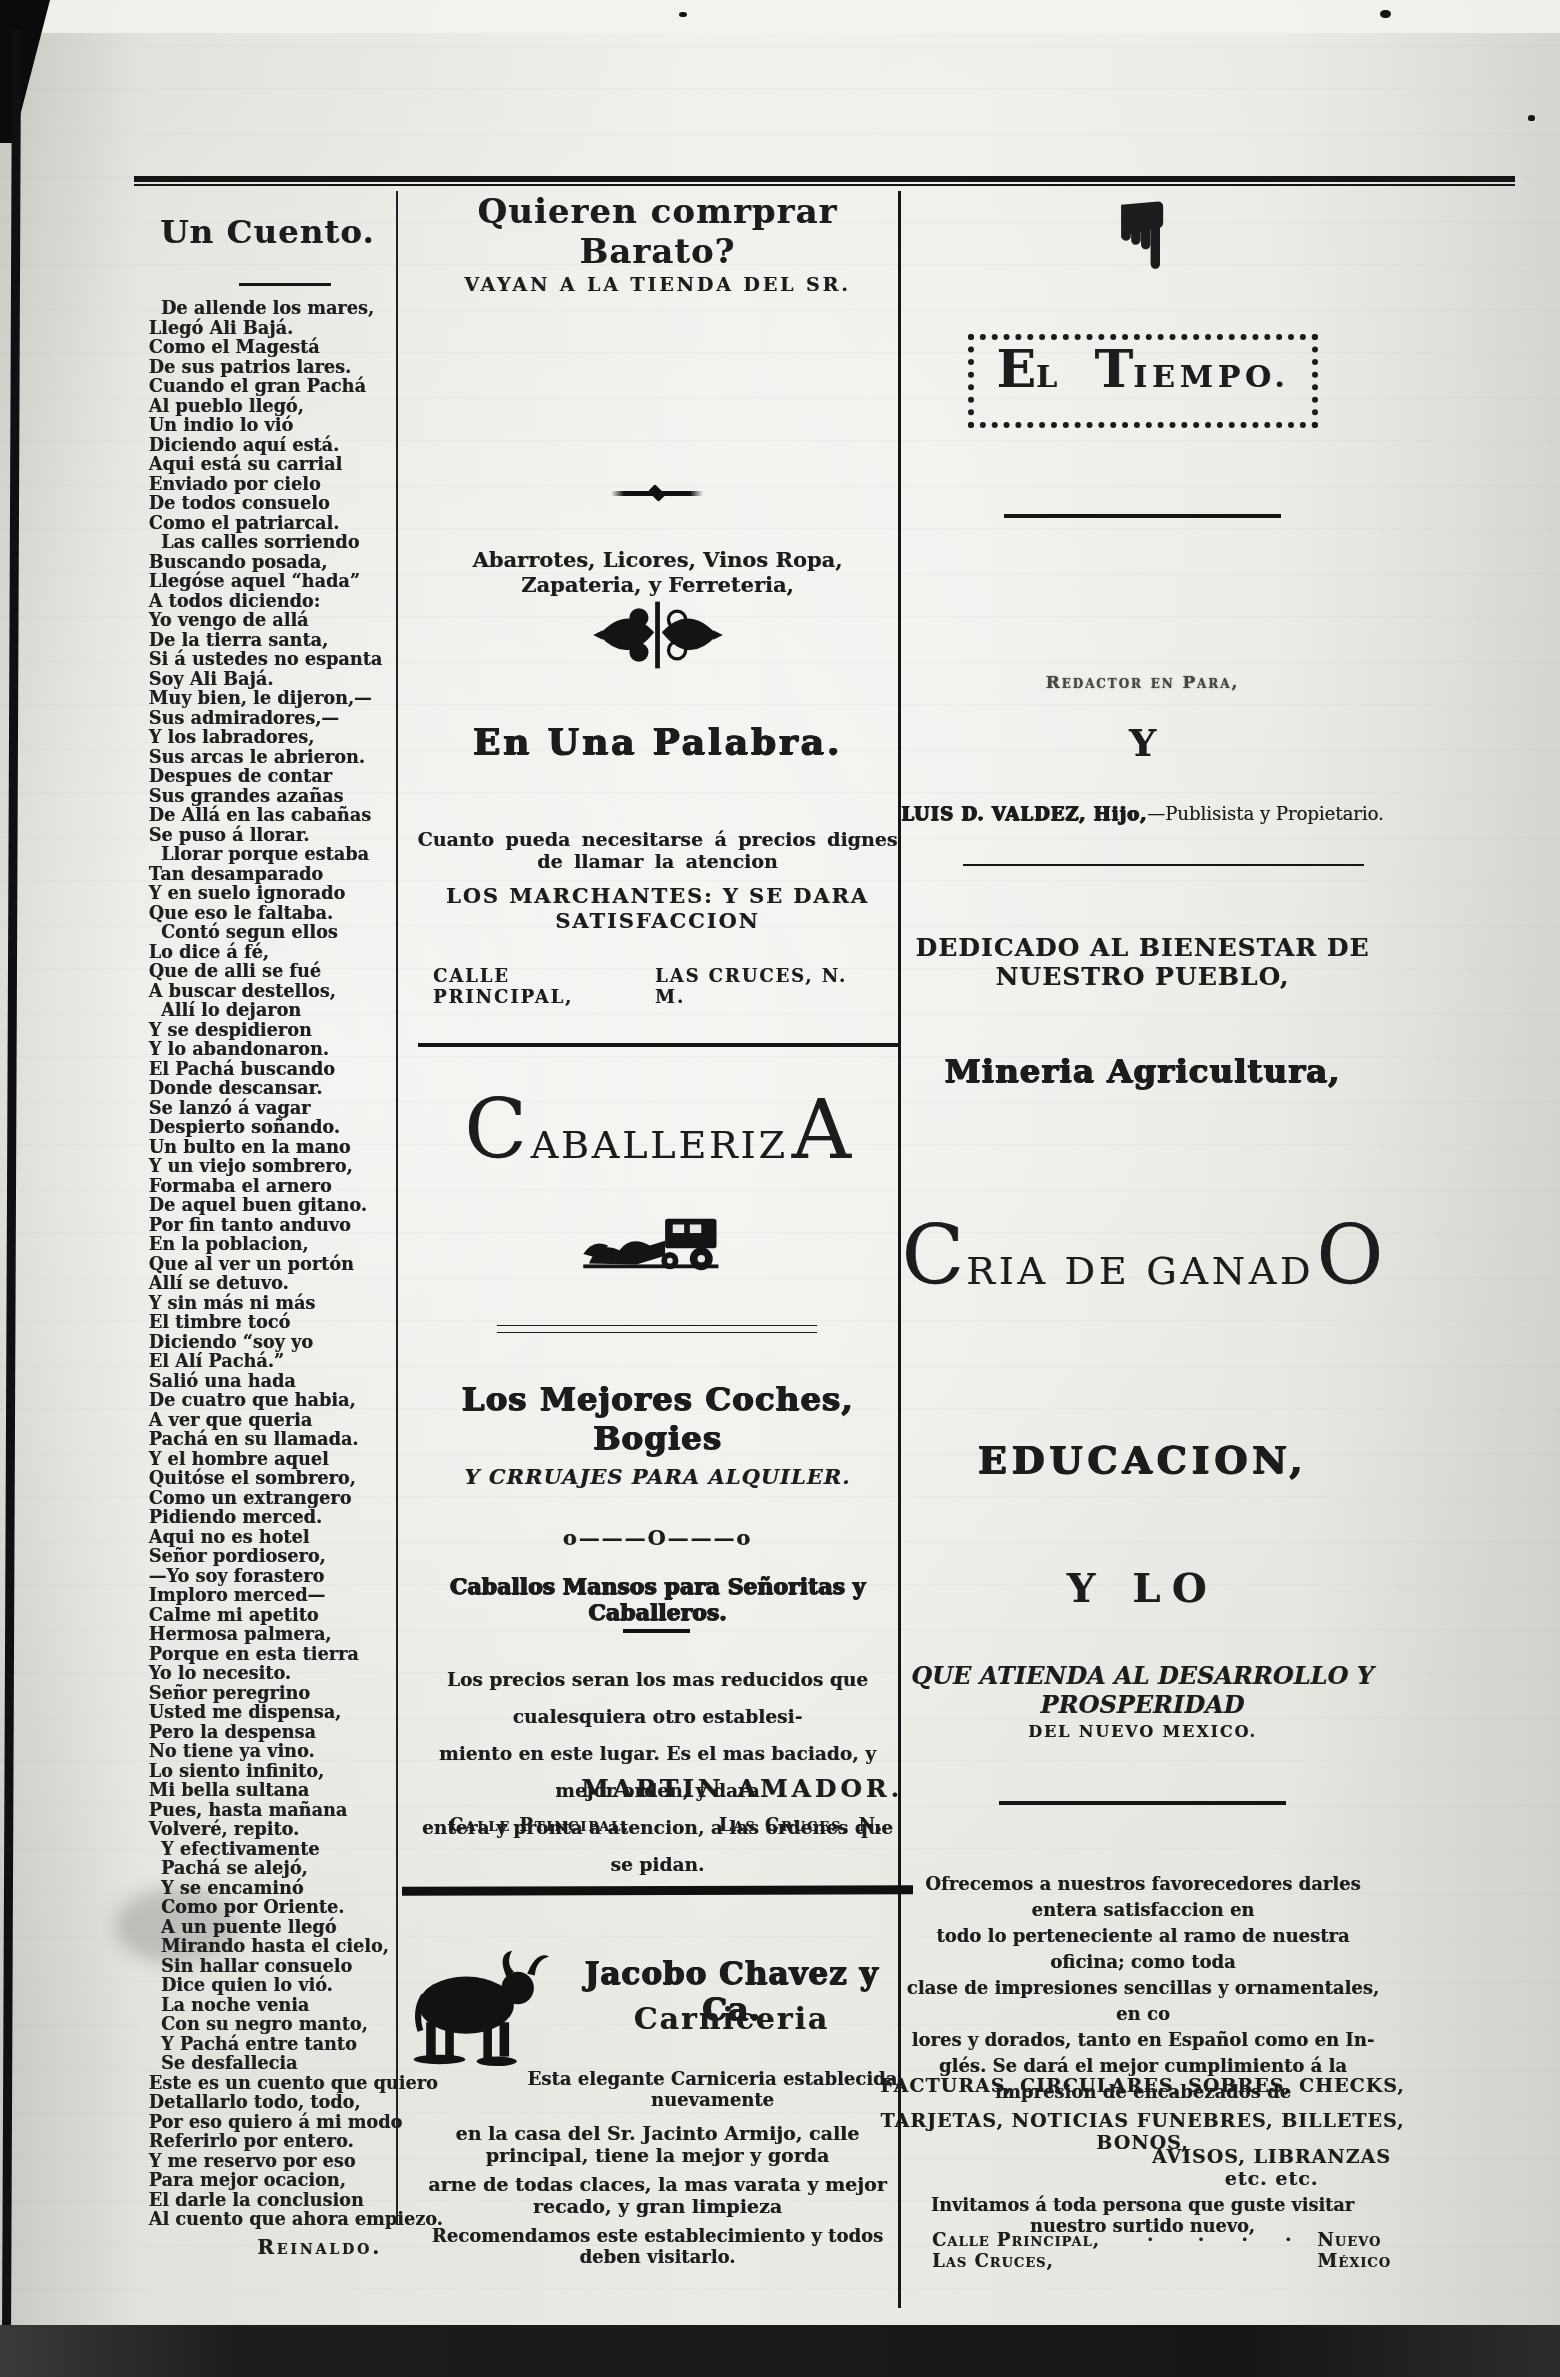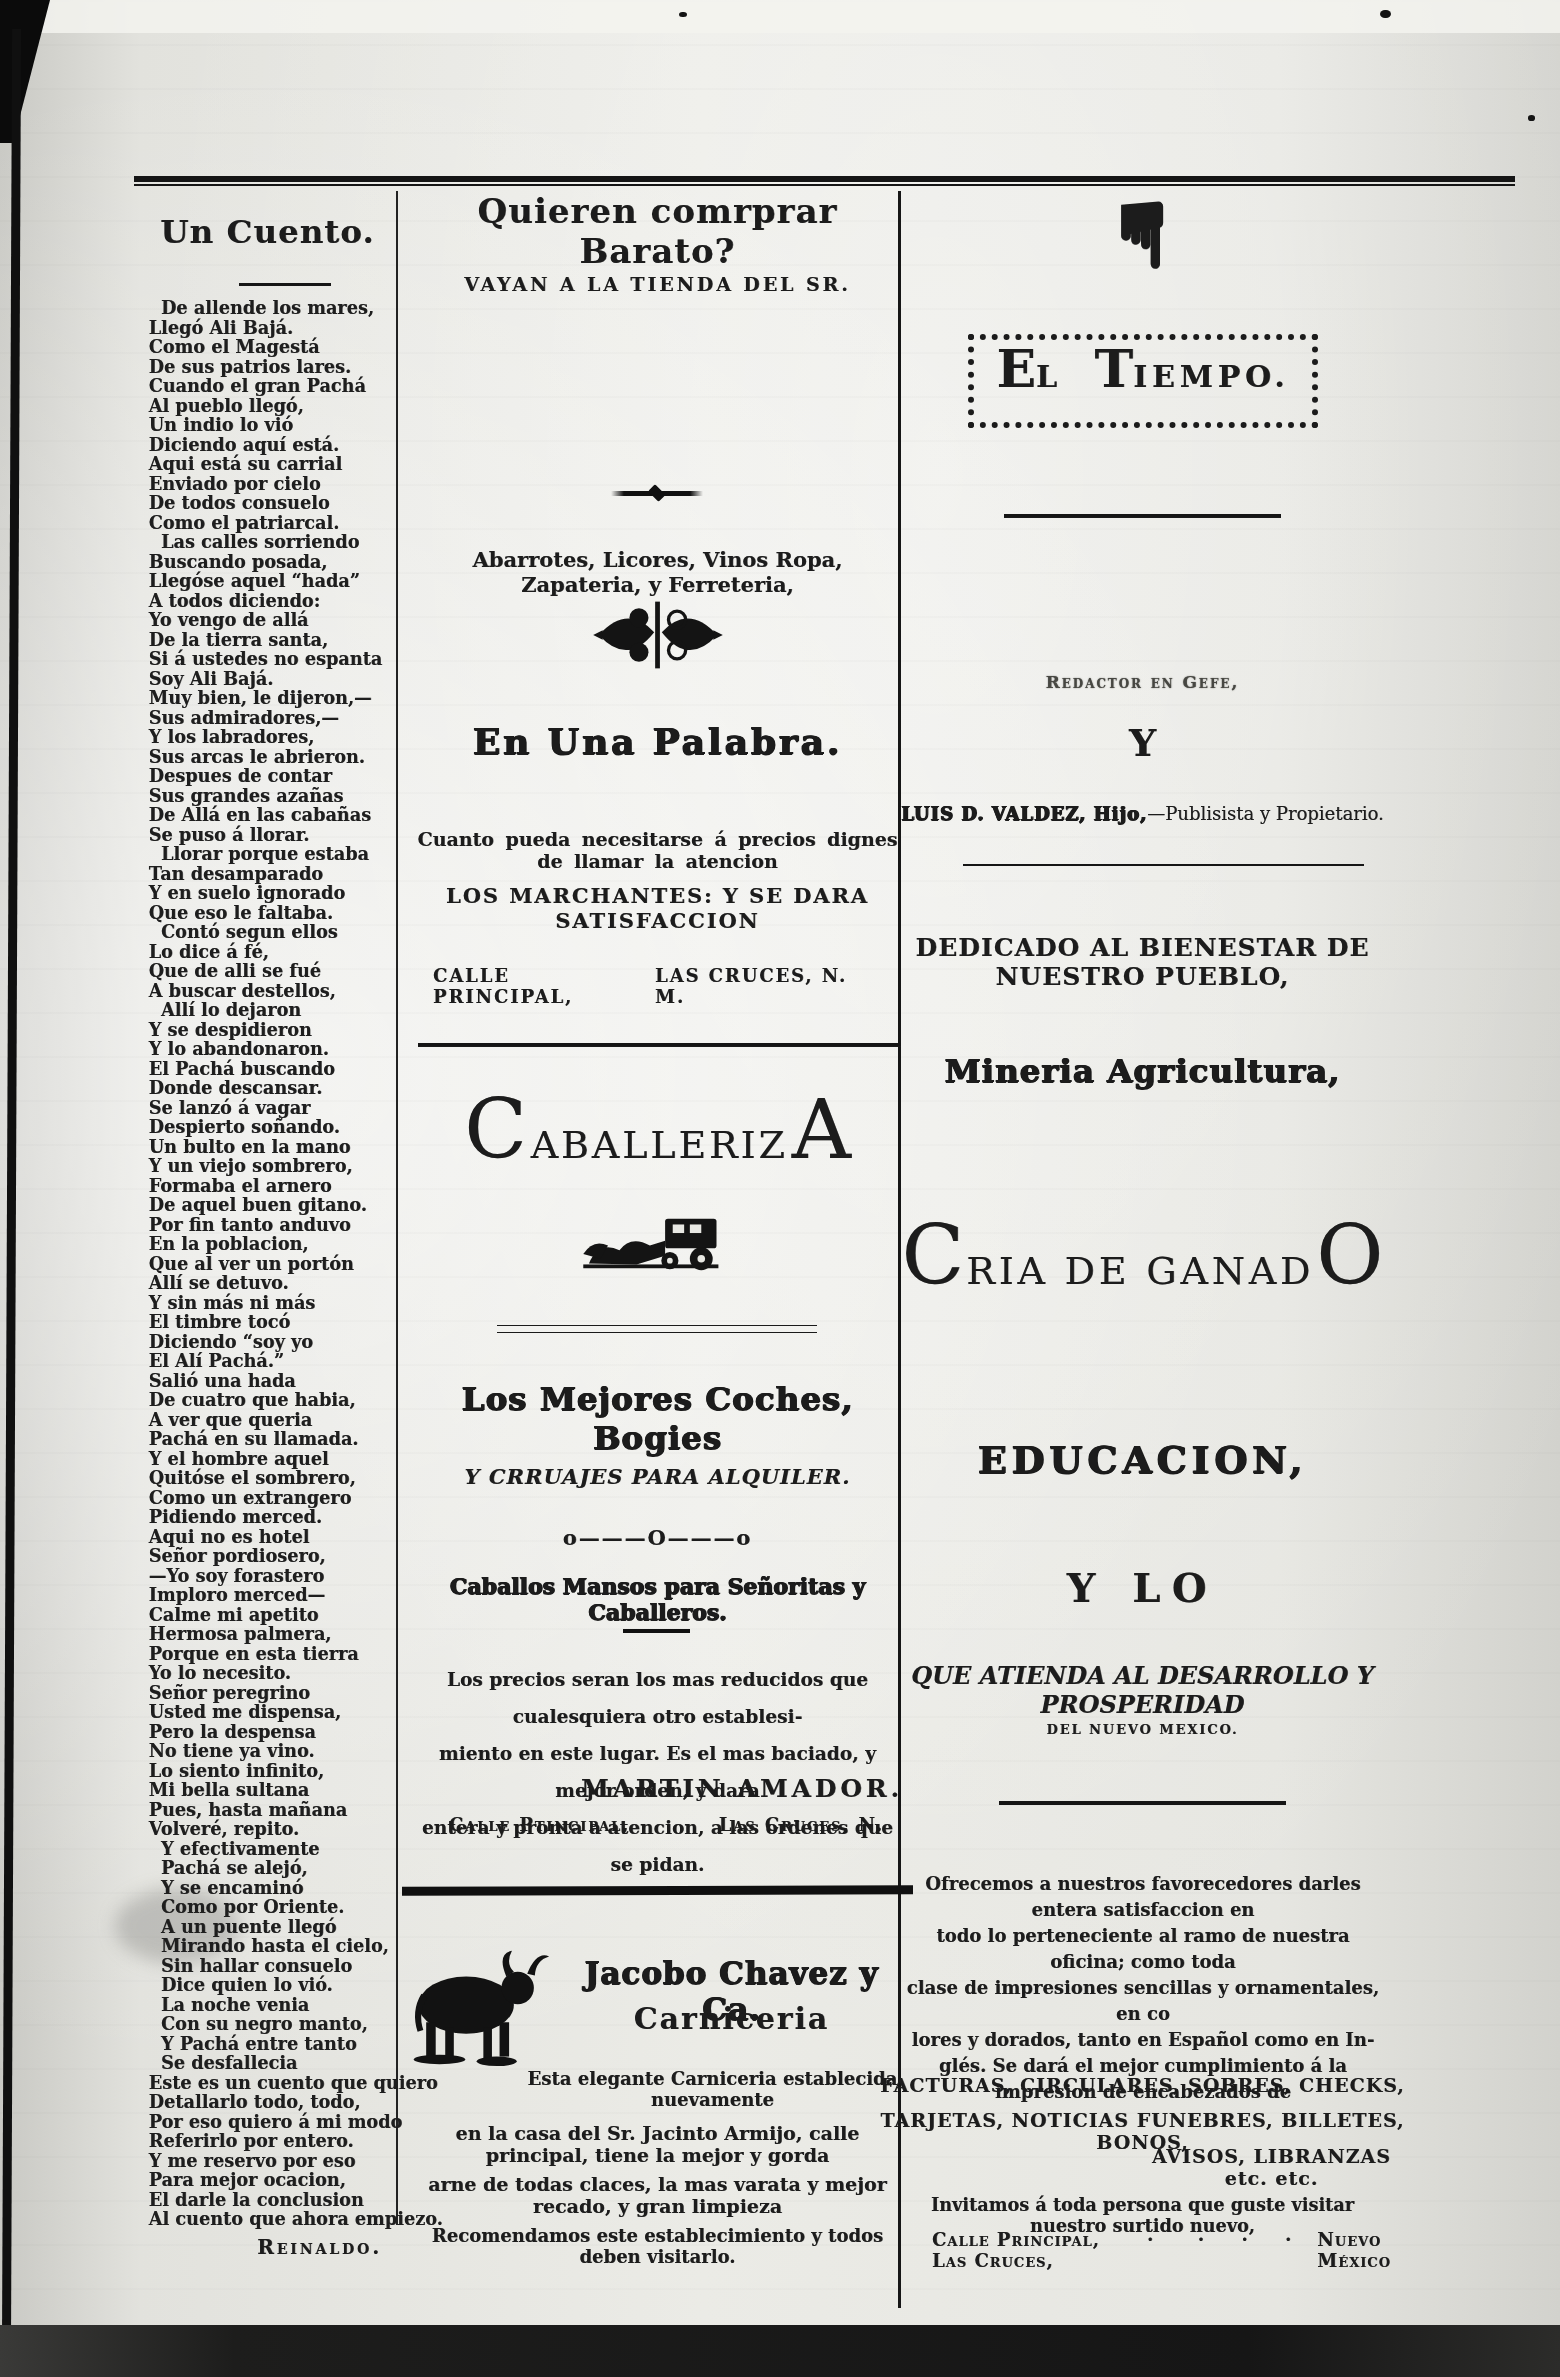--- a/index.html
+++ b/index.html
@@ -96,21 +96,21 @@
   .luis{font-size:18px;}
   .luis .strong{font-weight:bold;letter-spacing:1px;}
   .dedicado{font-size:25px;font-weight:600;letter-spacing:1px;}
   .mineria{font-size:32.5px;letter-spacing:1px;}
   .cria{display:flex;justify-content:center;align-items:baseline;gap:1.9px;}
   .cria .init{font-size:82px;line-height:.8;font-weight:500;}
   .cria .rest{font-size:38px;letter-spacing:3.8px;}
   .educacion{font-size:38px;letter-spacing:4.8px;}
   .ylo{font-size:40px;font-weight:bold;letter-spacing:11.5px;}
   .atienda{font-style:italic;font-weight:bold;font-size:24px;}
-  .delnuevo{font-size:13px;font-weight:bold;letter-spacing:1.9px;}
+  .delnuevo{font-size:16px;font-weight:bold;letter-spacing:1.9px;}
   .services{font-size:18px;line-height:26px;font-weight:600;left:24px !important;width:488px !important;}
   .items{font-size:19px;font-weight:bold;letter-spacing:1px;}
   .items3{left:253px !important;width:287px !important;}
   .invite{font-size:17.7px;font-weight:bold;left:43px !important;width:449px !important;}
   .invite-addr{display:flex;font-variant:small-caps;font-weight:bold;font-size:18px;letter-spacing:1px;
     left:57px !important;width:478px !important;}
   .invite-addr .dots{flex:0 0 auto;margin:0 25px;white-space:pre;font-weight:bold;}
 </style>
 </head>
 <body>
@@ -346,21 +346,21 @@
     <div class="tiempo-box ink" style="top:145px;">
       <span>
         <span class="init">E</span><span class="rest">L</span>
       </span>
       <span>
         <span class="init">T</span><span class="rest">IEMPO.</span>
       </span>
     </div>
 
     <div class="dblrule" style="top:325px;left:129px;width:277px;"></div>
-    <div class="redactor ctr soft" style="top:483px;">Redactor en Gefe,</div>
+    <div class="redactor ctr soft" style="top:483px;">Redactor en Para,</div>
     <div class="conj ctr ink" style="top:531px;">Y</div>
 
     <div class="luis ctr ink" style="top:614px;">
       <span class="strong fat">LUIS D. VALDEZ, Hijo,</span><span>—Publisista y Propietario.</span>
     </div>
 
     <div class="rule" style="top:675px;left:88px;width:401px;height:1.9px;position:absolute;"></div>
     <div class="dedicado ctr ink" style="top:744px;">DEDICADO AL BIENESTAR DE NUESTRO PUEBLO,</div>
     <div class="mineria fat ctr" style="top:862px;">Mineria Agricultura,</div>
 

